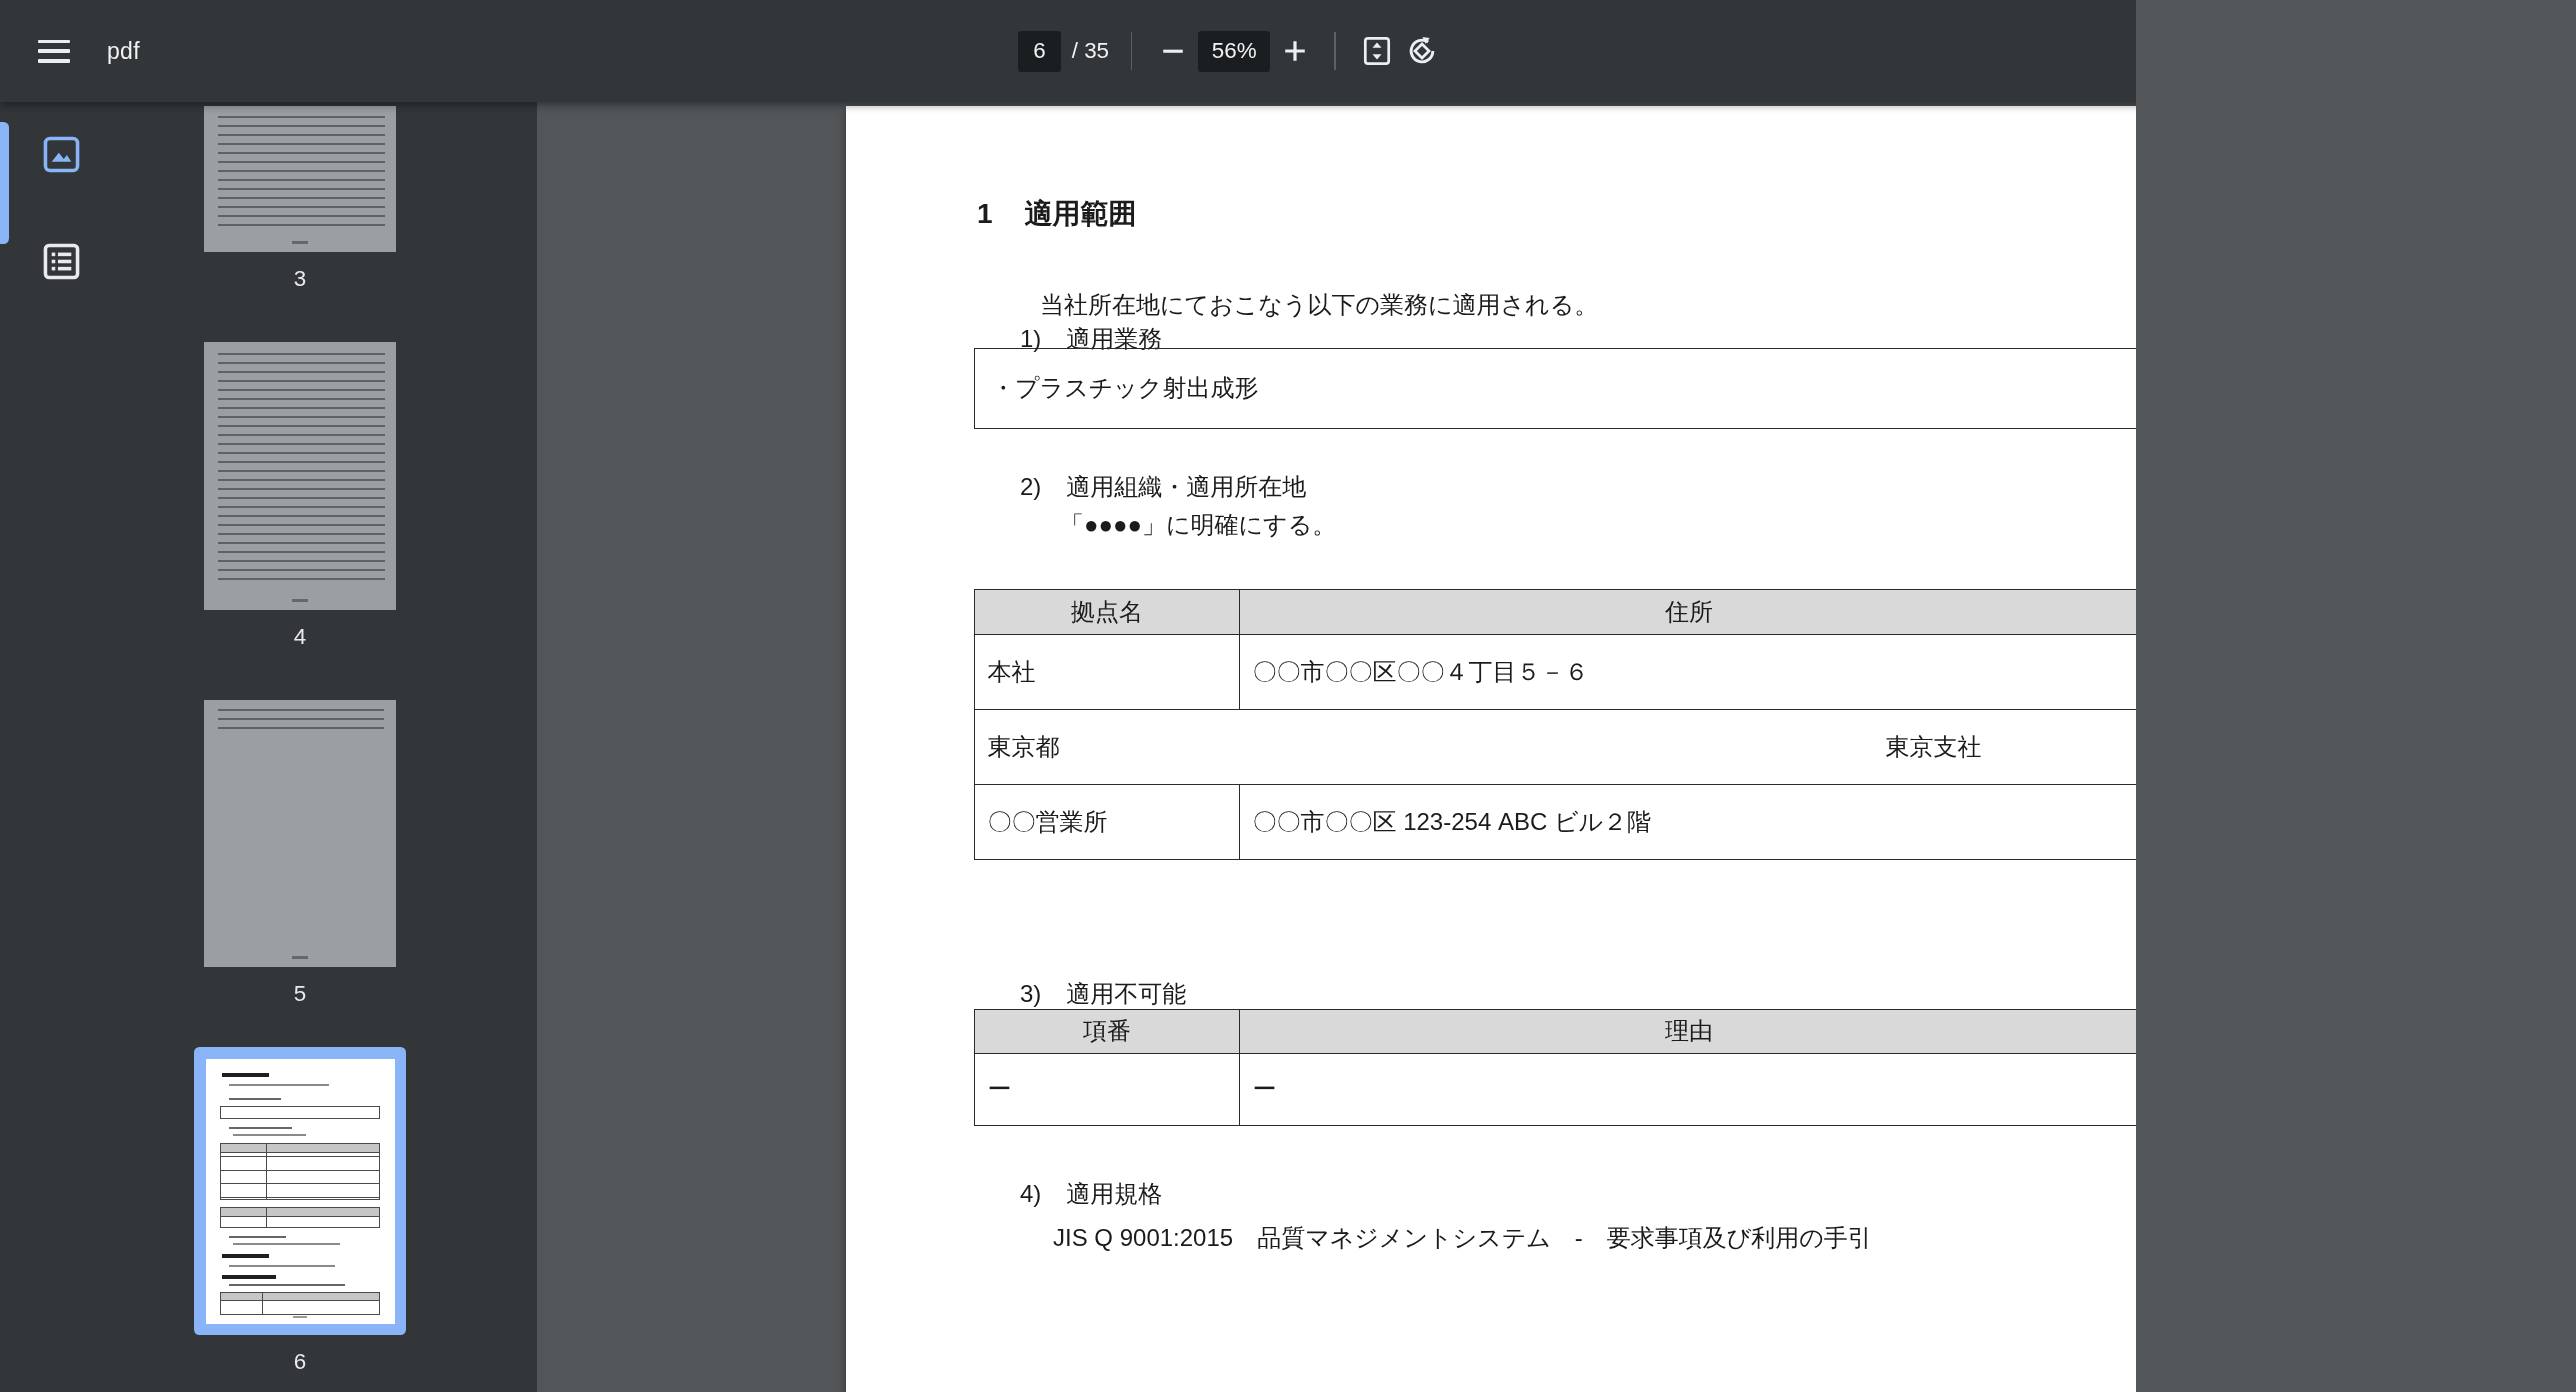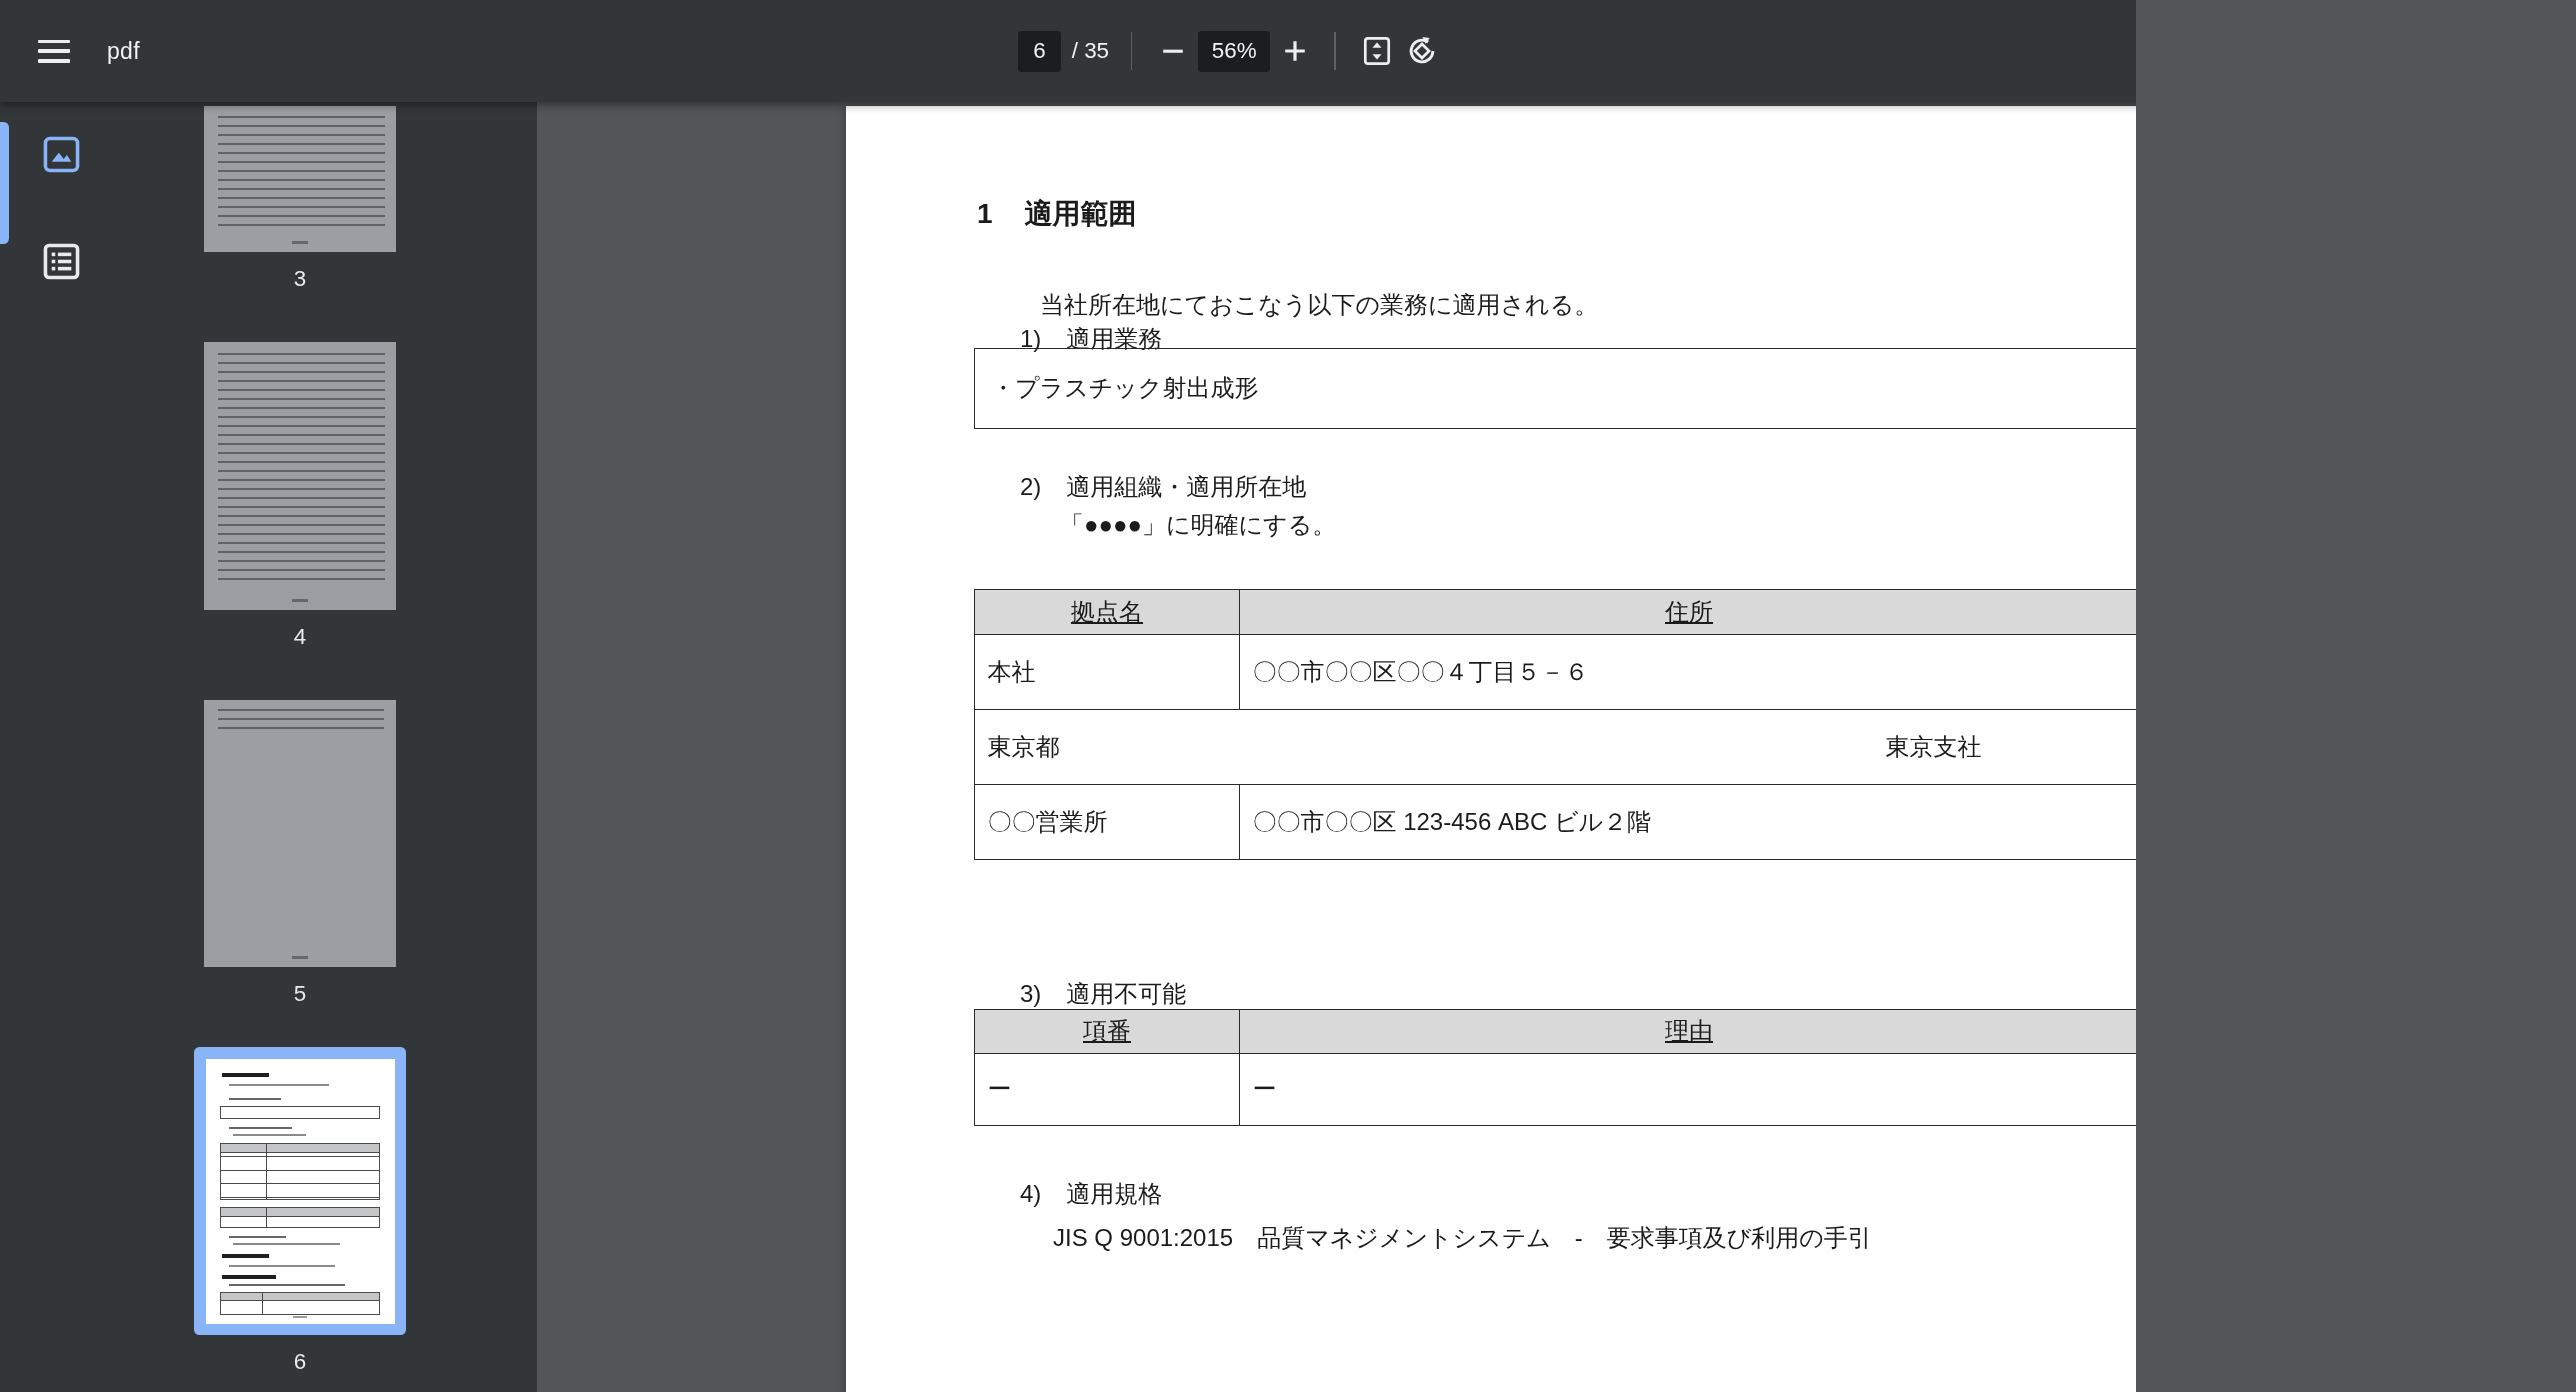--- a/index.html
+++ b/index.html
@@ -75,21 +75,21 @@
   .sub .lbl { display:inline-block; margin-right:25px; }
   .textbox { left:128px; top:242px; width:1165px; height:81px; border:1.8px solid #2a2a2a;
              display:flex; align-items:center; padding-left:16px; font-size:24px; }
   .tbl { left:128px; width:1165px; border:1.8px solid #2a2a2a; }
   .tr { display:flex; border-top:1.8px solid #2a2a2a; }
   .tr:first-child { border-top:none; }
   .td { display:flex; align-items:center; font-size:24px; }
   .c1 { width:265px; border-right:1.8px solid #2a2a2a; padding-left:12.5px; }
   .c2 { flex:1; padding-left:12.5px; }
   .tr.th { background:#d9d9d9; }
-  .tr.th .td { padding:18px; justify-content:center;text-decoration:underline; }
+  .tr.th .td { padding:18px; justify-content:center; }
   .tbl1 { top:483px; } .tbl1 .th { height:44px; } .tbl1 .tr { height:75px; } .tbl1 .tr.th { height:44px; }
   .tbl2 { top:903px; } .tbl2 .tr.th { height:43px; } .tbl2 .tr { height:72px; }
 </style>
 </head>
 <body>
 
 <div class="app">
 
   <header class="toolbar">
     <div class="tb-left">
@@ -263,21 +263,21 @@
         <div class="tr">
           <div class="td c1">本社</div>
           <div class="td c2">〇〇市〇〇区〇〇４丁目５－６</div>
         </div>
         <div class="tr">
           <div class="td c2">東京都</div>
           <div class="td c1">東京支社</div>
         </div>
         <div class="tr">
           <div class="td c1">〇〇営業所</div>
-          <div class="td c2">〇〇市〇〇区 123-456 ABC ビル２階</div>
+          <div class="td c2">〇〇市〇〇区 123-254 ABC ビル２階</div>
         </div>
       </div>
 
       <div class="abs sub" style="left:174px; top:872px;">
         <span class="lbl">3)</span><span>適用不可能</span>
       </div>
 
       <div class="abs tbl tbl2">
         <div class="tr th">
           <div class="td c1">項番</div>

